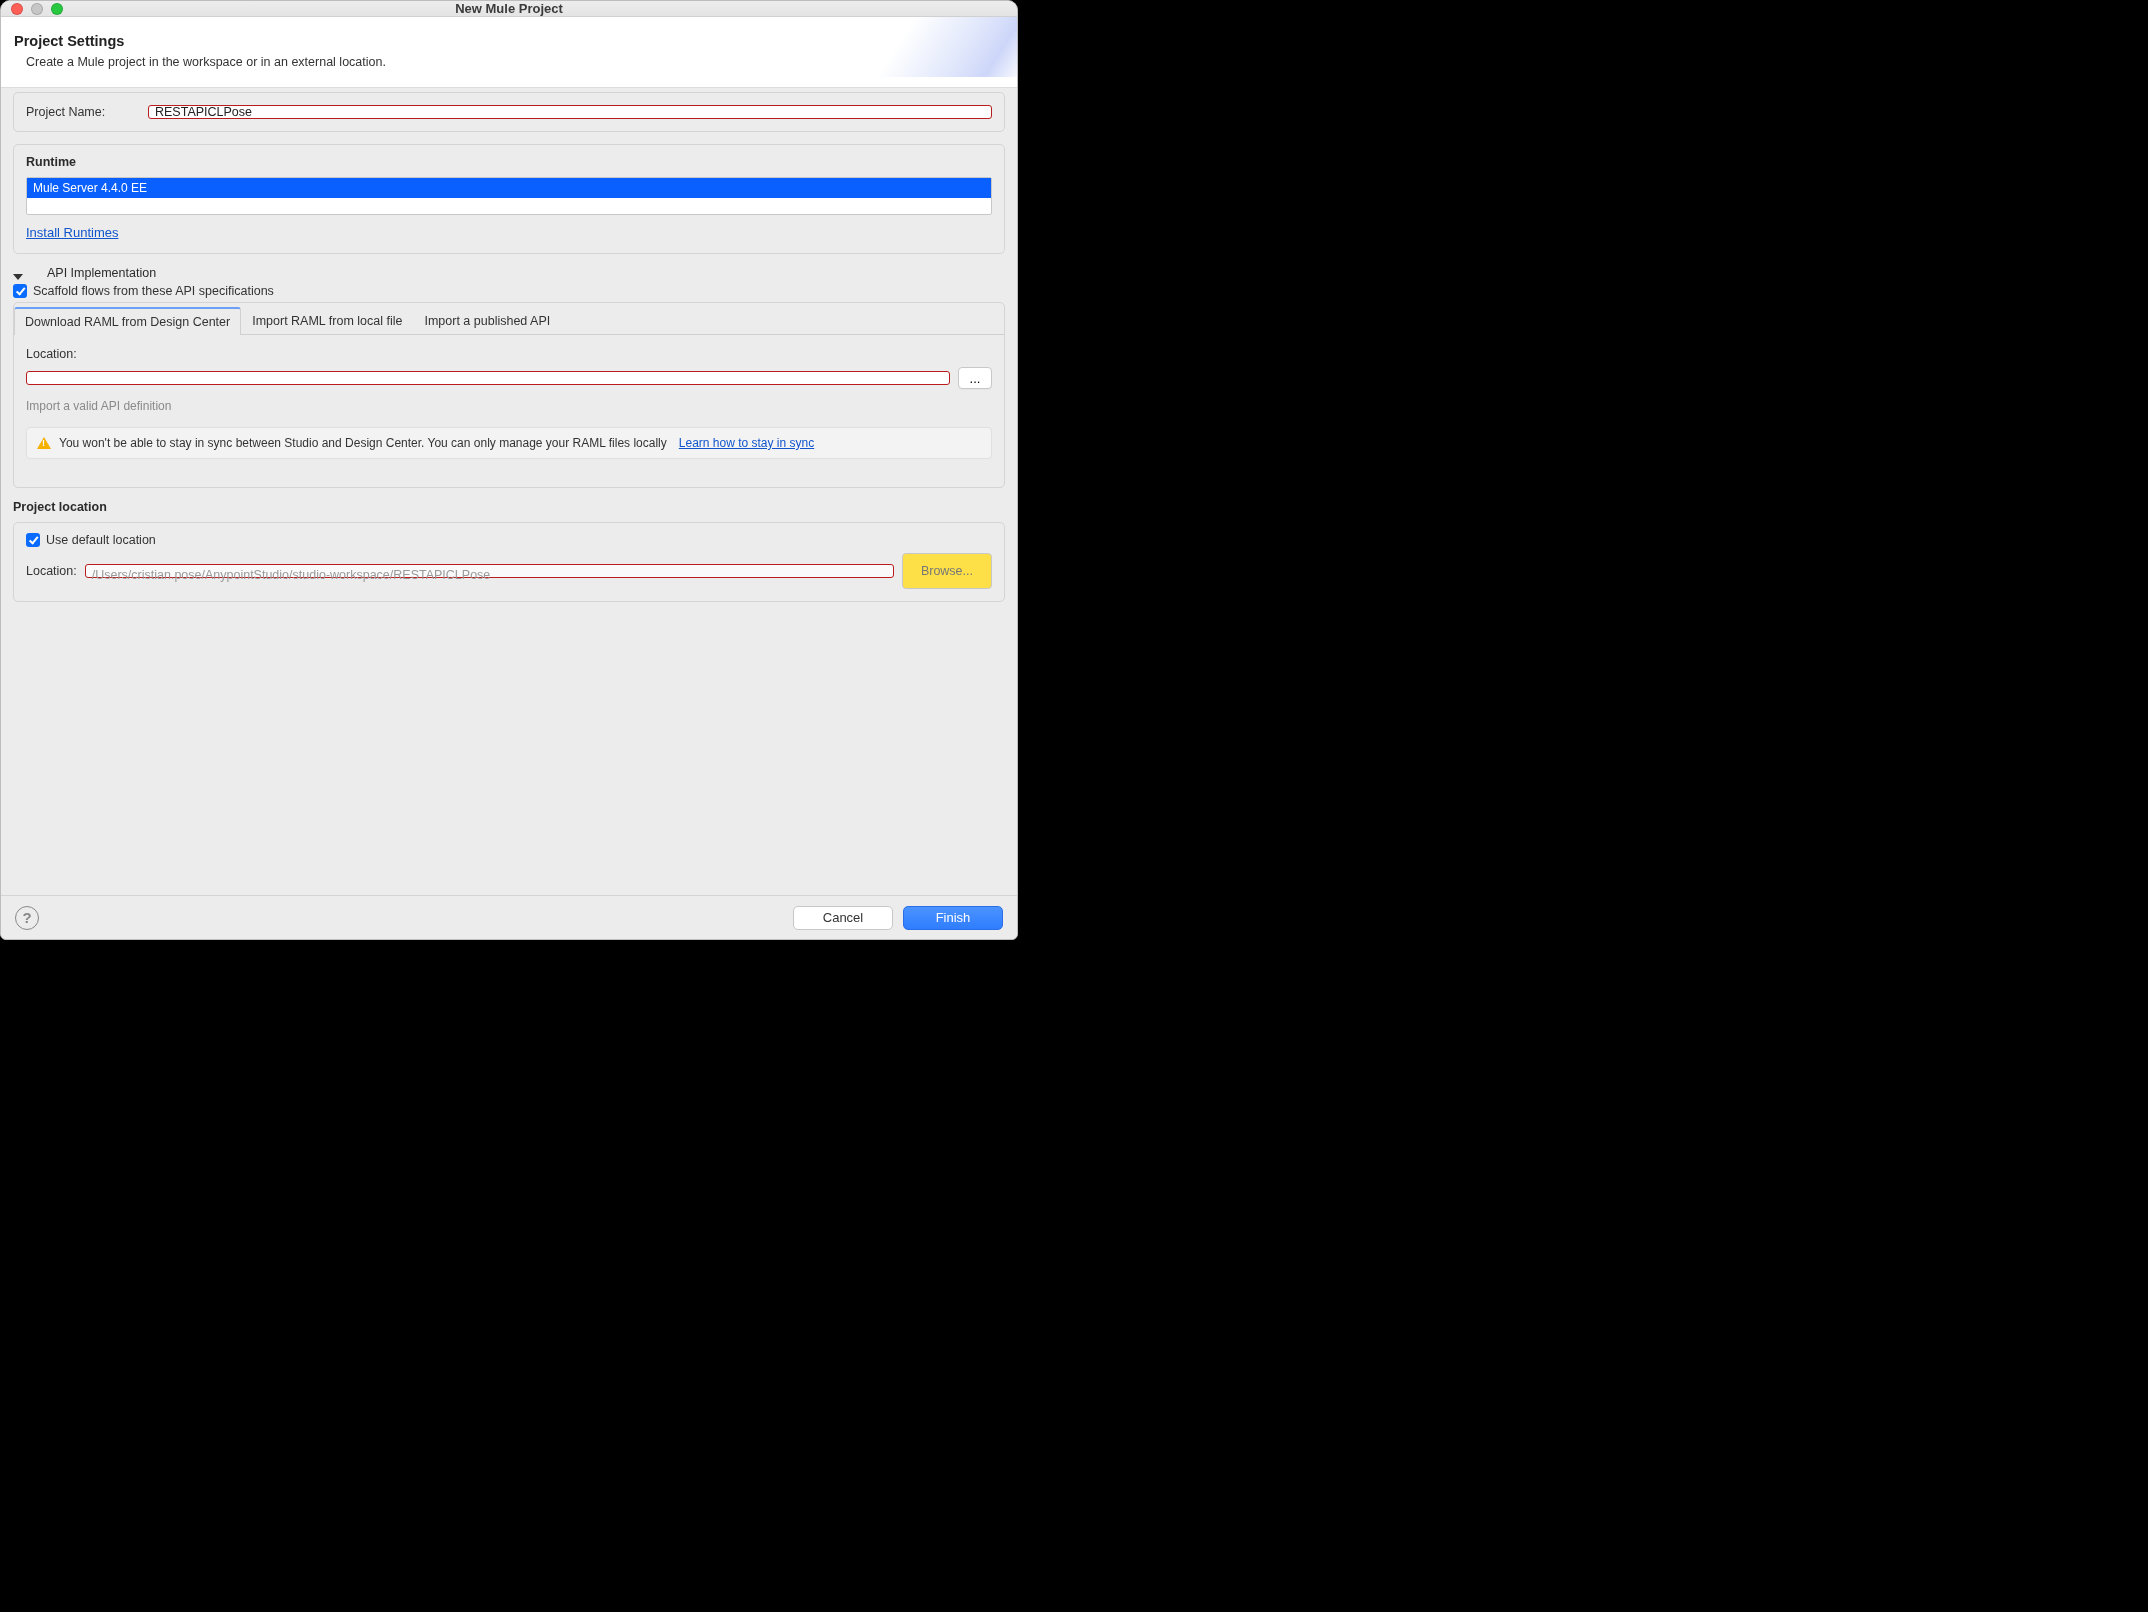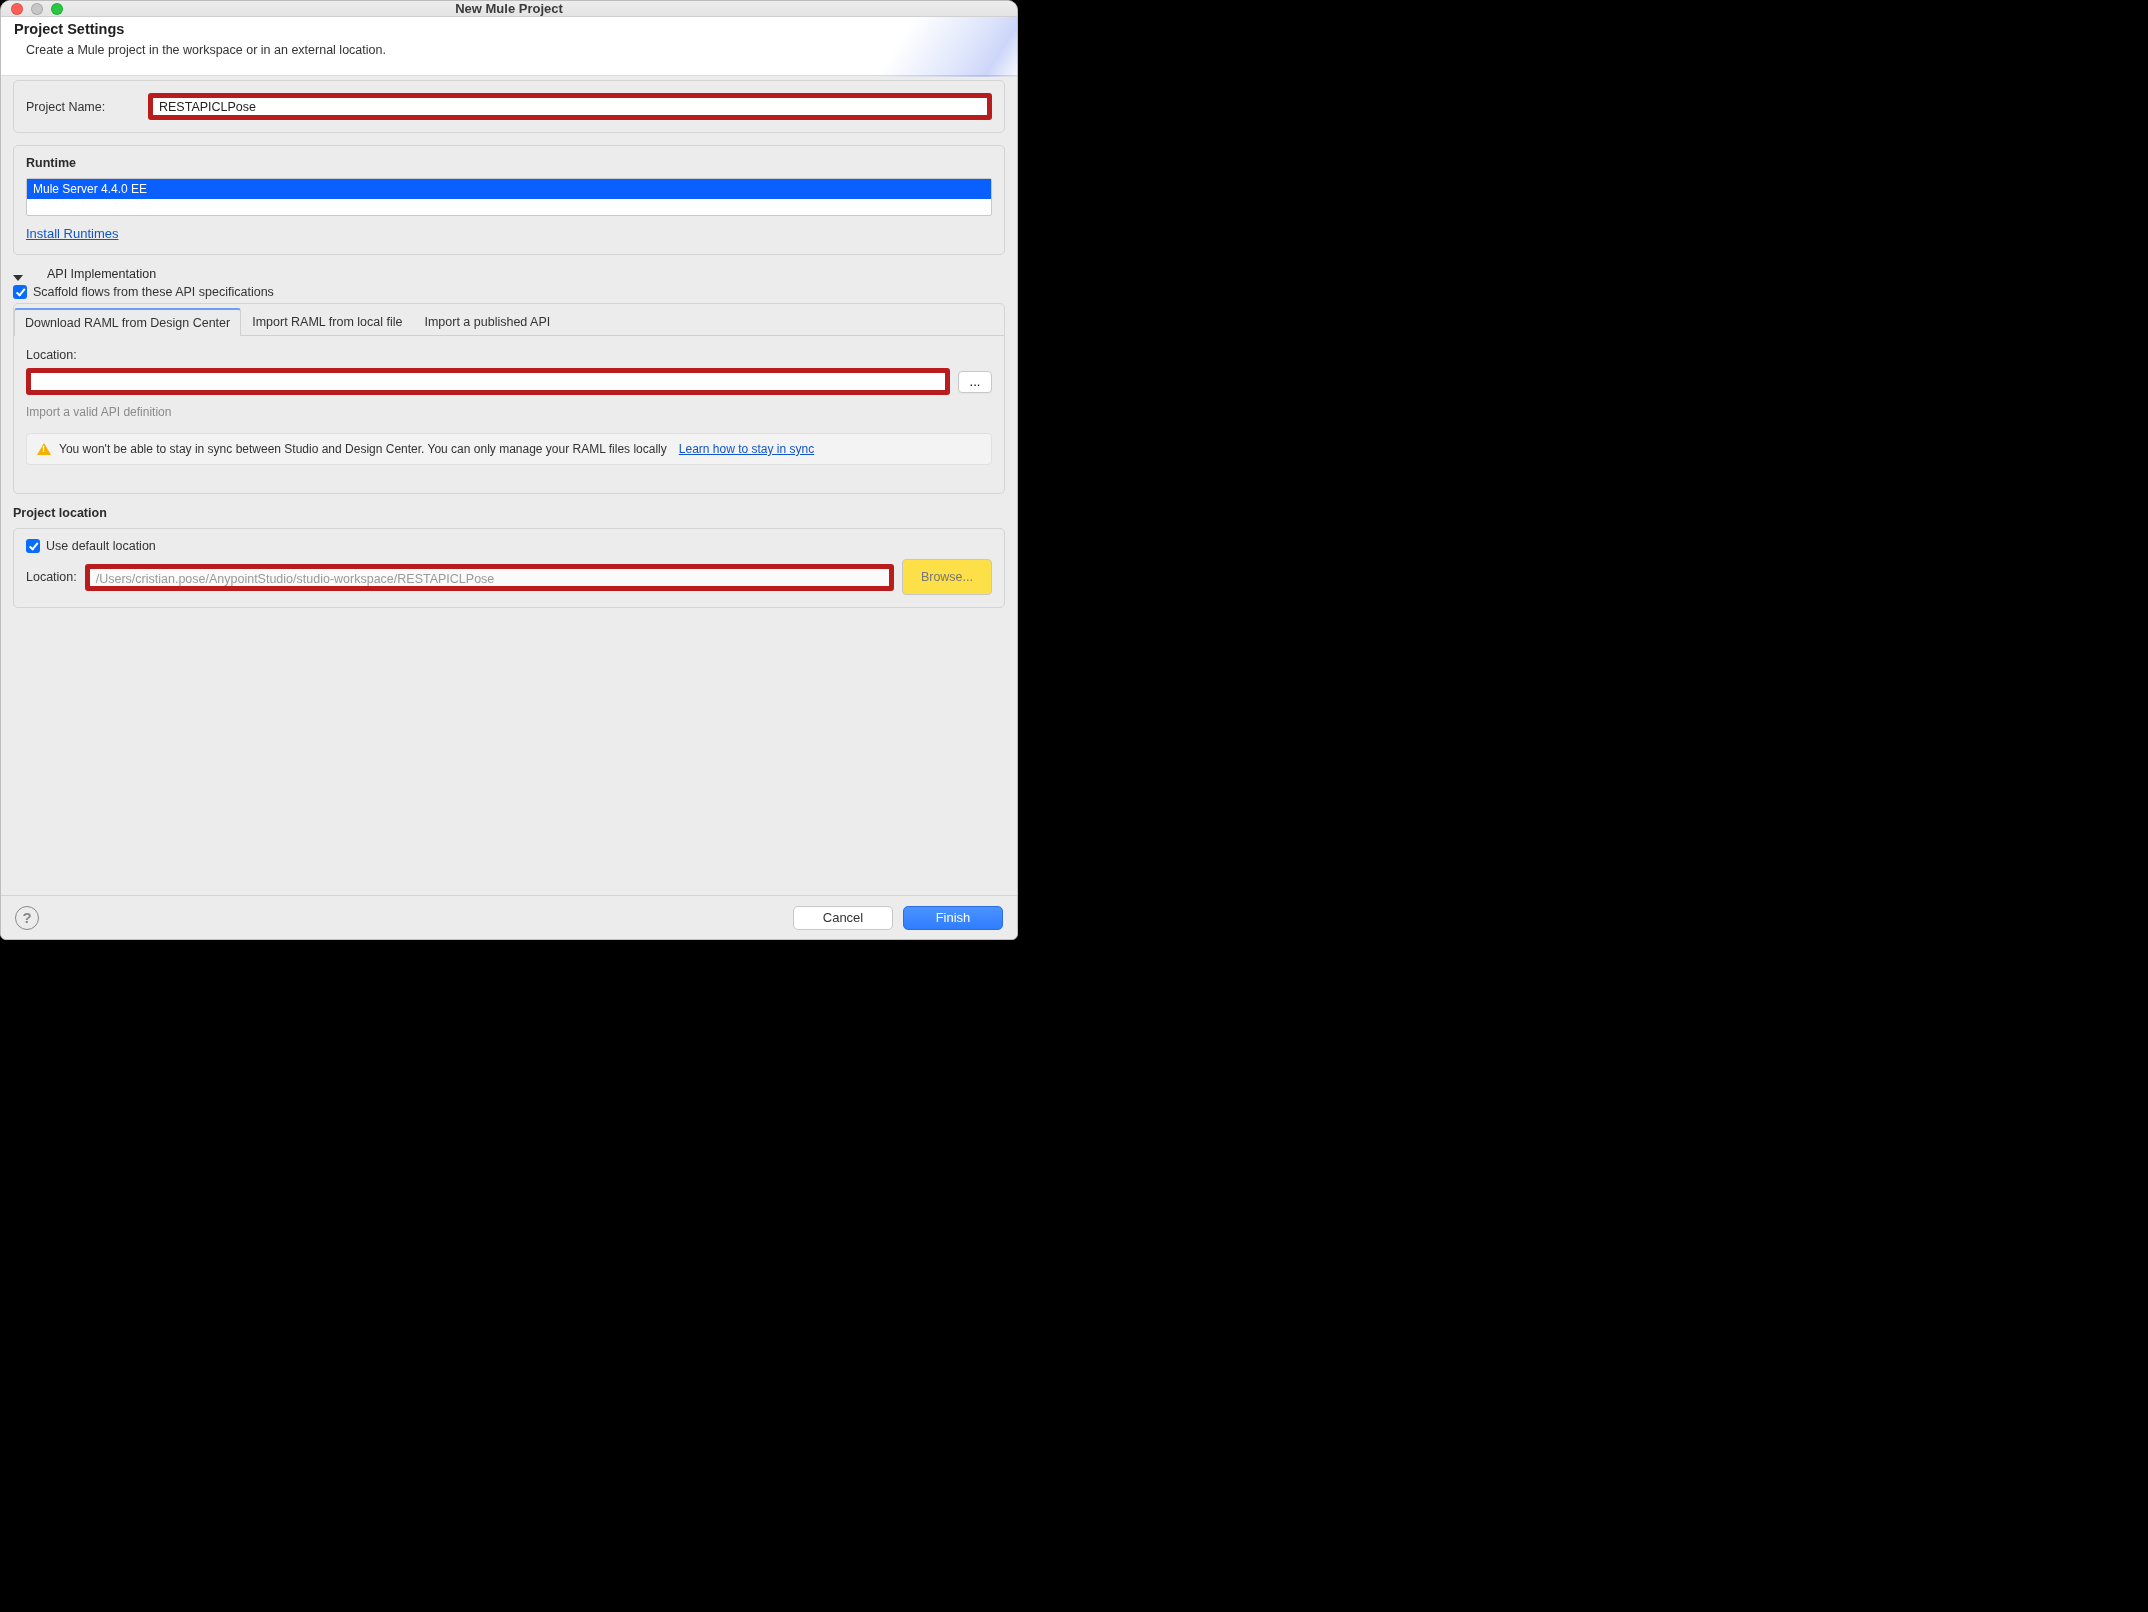--- a/index.html
+++ b/index.html
@@ -22,21 +22,21 @@
   }
   .traffic { display: flex; gap: 8px; margin-left: 10px; }
   .tl-btn { width: 12px; height: 12px; border-radius: 50%; border: 0.5px solid rgba(0,0,0,0.15); }
   .tl-close { background: #ff5f57; }
   .tl-min { background: #c7c7c7; }
   .tl-max { background: #28c840; }
   .titlebar-title { position: absolute; left: 0; right: 0; text-align: center; font-size: 13px; font-weight: 600; color: #3a3a3a; }
 
   
   .header-panel {
-    background: #fff; padding: 4px 15px 18px 13px;
+    background: #fff; padding: 16px 15px 18px 13px;
     border-bottom: 1px solid #dcdcdc;
     position: relative;
   }
   .header-panel h1 { font-size: 14.5px; font-weight: 700; color: #222; margin-bottom: 6px; }
   .header-panel p { font-size: 12.5px; color: #333; margin-left: 12px; }
   .header-swoosh {
     position:absolute; right:0; top:0; width:185px; height:60px;
     background: linear-gradient(100deg, rgba(100,140,240,0) 20%, rgba(120,150,240,0.22) 55%, rgba(90,120,235,0.30) 75%, rgba(100,140,240,0) 95%);
     transform: skewX(-25deg) translateX(30px);
     pointer-events:none;
@@ -49,21 +49,21 @@
     background: #ececec;
     padding: 10px 12px 12px 12px;
     margin-bottom: 12px;
   }
   .group-title { font-size: 12.5px; font-weight: 700; color: #2b2b2b; margin-bottom: 8px; }
 
   
   .row { display: flex; align-items: center; gap: 12px; }
   .label { font-size: 12.5px; color: #333; }
   input[type=text], .textbox {
-    flex: 1; height: 27px; border: 5px solid #b91c1c; border-radius: 3px;
+    flex: 1; height: 14px; border: 1px solid #b91c1c; border-radius: 3px;
     background: #fff; padding: 0 6px; font-size: 12.5px; color: #222;
   }
   .textbox.disabled { background:#fafafa; color:#9a9a9a; }
 
   
   .runtime-list { border: 1px solid #c8c8c8; background:#fff; border-radius:2px; margin-bottom:8px; }
   .runtime-item { font-size:12px; padding:3px 6px; color:#222; }
   .runtime-item.selected { background:#0a5fff; color:#fff; }
   .runtime-blank { height:16px; }
   a.link { color:#1155cc; text-decoration: underline; font-size:13px; cursor:pointer; }

